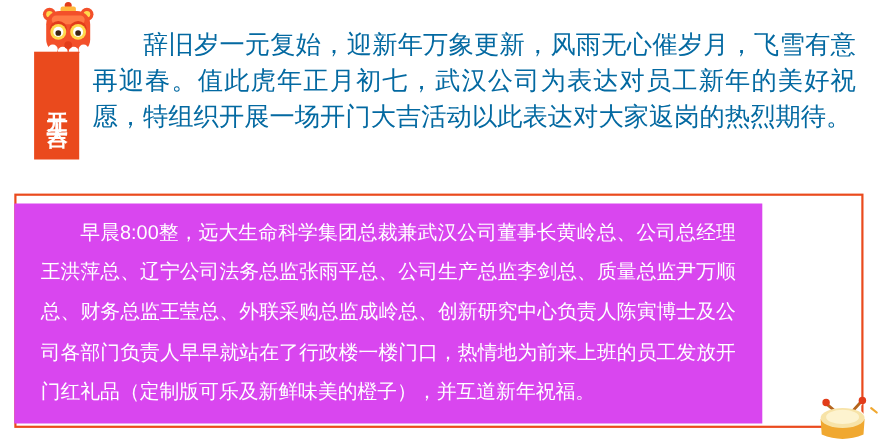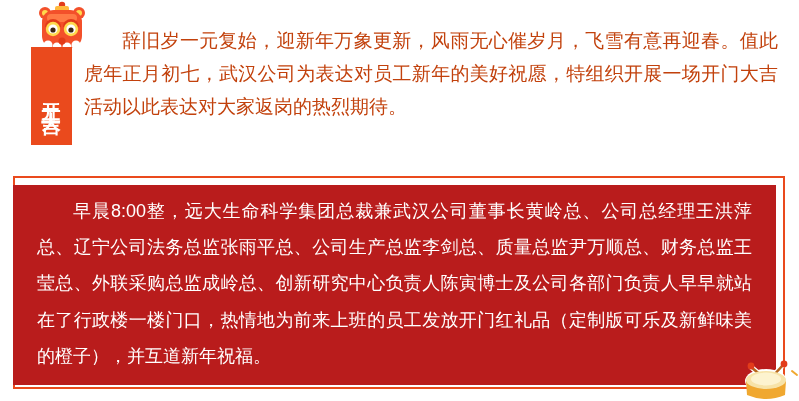--- a/index.html
+++ b/index.html
@@ -24,34 +24,34 @@
   }
   .vertical-banner span {
     writing-mode:vertical-rl; text-orientation:upright;
     color:#ffffff; font-size:19px; line-height:1;
     letter-spacing:4px; font-weight:700;
   }
 
   
   .intro-paragraph {
     position:absolute; left:84px; top:24px; width:694px;
-    font-size:19px; line-height:33px; color:#c2410c;
+    font-size:23px; line-height:33px; color:#0369a1;
     text-align:justify; text-indent:2em;
   }
 
   
   .card-outline {
     position:absolute; left:13px; top:176px; width:772px; height:213px;
     border:2px solid #ea4a1d; background:transparent;
   }
 
   
   .card-fill {
-    position:absolute; left:13px; top:185px; width:763px; height:200px;
-    background:#b91c1c;
+    position:absolute; left:13px; top:185px; width:680px; height:200px;
+    background:#d946ef;
   }
   .card-fill p {
     margin:0; padding:8px 24px 0 24px;
     font-size:18px; line-height:36.2px; color:#ffffff;
     text-align:justify; text-indent:2em;
   }
 
   
   .drum-icon {
     position:absolute; left:739px; top:359px; width:60px; height:42px;

